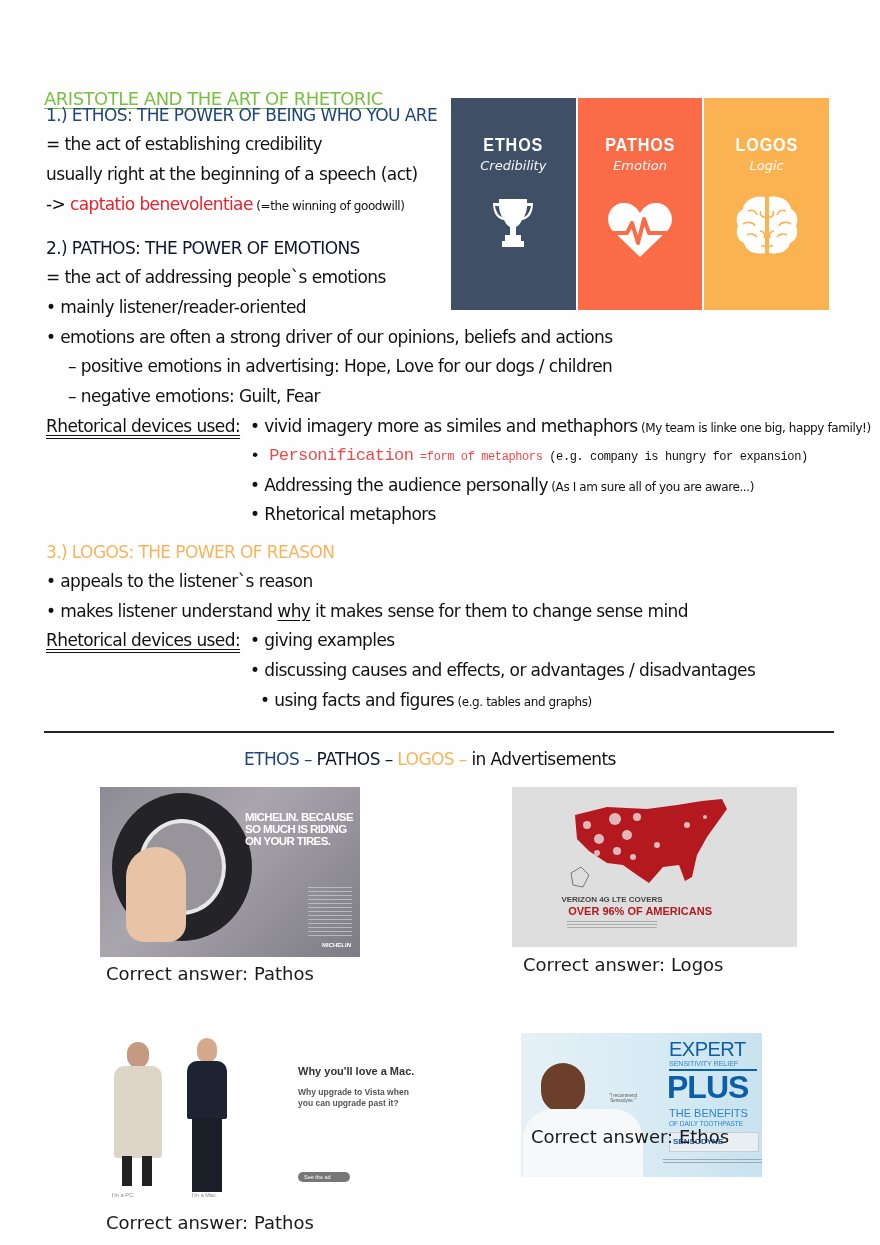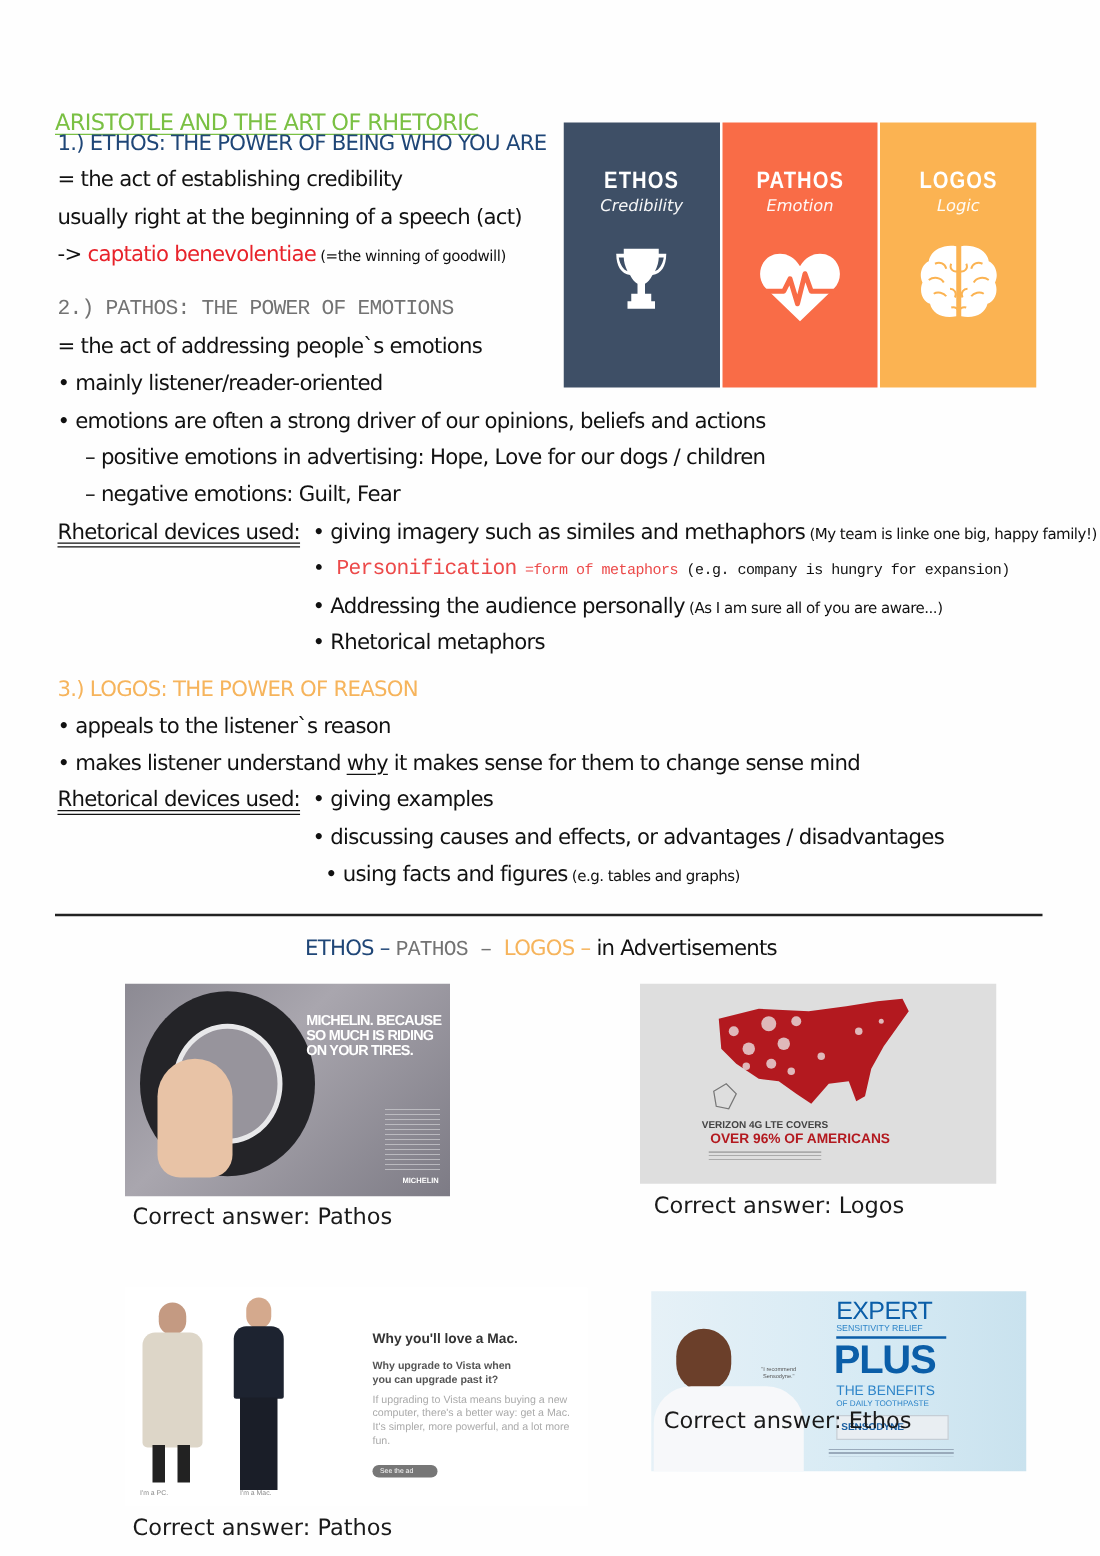--- a/index.html
+++ b/index.html
@@ -3,21 +3,21 @@
   <meta charset="utf-8">
   <style>
     * { box-sizing: border-box; margin: 0; padding: 0; }
     html, body { width: 880px; height: 1245px; background: #fefefe; overflow: hidden; }
     body { position: relative; font-family: "DejaVu Sans", sans-serif; color: #111; }
     .abs { position: absolute; }
     .hand { font-family: "DejaVu Sans", sans-serif; font-size: 17px; letter-spacing: -0.6px; line-height: 22px; white-space: nowrap; }
     .small { font-size: 12px; letter-spacing: -0.4px; }
     .title { color: #7ac043; font-size: 18px; text-decoration: underline; text-decoration-thickness: 1px; text-underline-offset: 3px; letter-spacing: -0.5px; }
     .h-ethos { color: #1f4677; font-size: 17px; }
-    .h-pathos { color: #737373; font-size: 17px; font-family: Liberation Mono, monospace; }
+    .h-pathos { color: #0f172a; font-size: 17px; }
     .h-logos { color: #f6b45c; font-size: 17px; }
     .red { color: #e8222a; }
     .pink { color: #ec4a4a; }
     .u { text-decoration: underline; text-underline-offset: 3px; }
     .u2 { text-decoration: underline; text-decoration-style: double; text-underline-offset: 3px; }
 
     
     .triad { position: absolute; left: 451px; top: 98px; width: 378px; height: 212px; display: flex; gap: 2px; background: #fff; }
     .col { flex: 1; display: flex; flex-direction: column; align-items: center; color: #fff; }
     .col .nm { margin-top: 36px; font-family: "Liberation Sans", sans-serif; font-weight: bold; font-size: 19px; letter-spacing: 1px; transform: scaleX(0.85); }
@@ -73,21 +73,21 @@
 
 <div class="abs hand h-pathos" style="left:46px;top:237px;">2.) PATHOS: THE POWER OF EMOTIONS</div>
 <div class="abs hand" style="left:46px;top:266px;">= the act of addressing people`s emotions</div>
 <div class="abs hand" style="left:46px;top:296px;">• mainly listener/reader-oriented</div>
 <div class="abs hand" style="left:46px;top:326px;">• emotions are often a strong driver of our opinions, beliefs and actions</div>
 <div class="abs hand" style="left:68px;top:355px;">– positive emotions in advertising: Hope, Love for our dogs / children</div>
 <div class="abs hand" style="left:68px;top:385px;">– negative emotions: Guilt, Fear</div>
 
 <div class="abs hand u2" style="left:46px;top:415px;">Rhetorical devices used:</div>
 <div class="abs hand" style="left:250px;top:415px;">
-  <span>• giving imagery such as similes and methaphors</span><span class="small"> (My team is linke one big, happy family!)</span>
+  <span>• vivid imagery more as similes and methaphors</span><span class="small"> (My team is linke one big, happy family!)</span>
 </div>
 <div class="abs hand" style="left:250px;top:445px;font-family:Liberation Mono, monospace;">
   <span>• </span><span class="pink">Personification</span><span class="small pink"> =form of metaphors</span><span class="small"> (e.g. company is hungry for expansion)</span>
 </div>
 <div class="abs hand" style="left:250px;top:474px;">
   <span>• Addressing the audience personally</span><span class="small"> (As I am sure all of you are aware...)</span>
 </div>
 <div class="abs hand" style="left:250px;top:503px;">• Rhetorical metaphors</div>
 
 <div class="abs hand h-logos" style="left:46px;top:541px;">3.) LOGOS: THE POWER OF REASON</div>
@@ -151,26 +151,25 @@
   </div>
   <div class="abs" style="left:84px;top:8px;width:46px;height:158px;">
     <div class="abs" style="left:13px;top:0;width:20px;height:25px;border-radius:10px;background:#d4a98d;"></div>
     <div class="abs" style="left:3px;top:23px;width:40px;height:58px;border-radius:10px 10px 2px 2px;background:#1d2330;"></div>
     <div class="abs" style="left:8px;top:80px;width:30px;height:74px;background:#1a1e28;"></div>
   </div>
   <div class="abs" style="left:12px;top:162px;font-family:'Liberation Sans',sans-serif;font-size:5.5px;color:#888;">I'm a PC.</div>
   <div class="abs" style="left:92px;top:162px;font-family:'Liberation Sans',sans-serif;font-size:5.5px;color:#888;">I'm a Mac.</div>
   <div class="abs" style="left:198px;top:35px;font-family:'Liberation Sans',sans-serif;font-weight:bold;font-size:11px;color:#333;">Why you'll love a Mac.</div>
   <div class="abs" style="left:198px;top:57px;width:120px;font-family:'Liberation Sans',sans-serif;font-weight:bold;font-size:8.5px;line-height:11px;color:#555;">Why upgrade to Vista when you can upgrade past it?</div>
-  <div class="abs" style="left:198px;top:84px;width:168px;font-family:'Liberation Sans',sans-serif;font-size:8.5px;line-height:11px;color:#aaa;">If upgrading to Vista means buying a new computer, there's a better way: get a Mac. It's simpler, more powerful, and a lot more fun.</div>
   <div class="abs" style="left:198px;top:142px;width:52px;height:10px;border-radius:5px;background:#777;color:#fff;font-family:'Liberation Sans',sans-serif;font-size:5.5px;line-height:10px;padding-left:6px;">See the ad</div>
 </div>
 <div class="caption" style="left:106px;top:1212px;">Correct answer:  Pathos</div>
 
-<div class="ad" style="left:521px;top:1033px;width:300px;height:144px;background:linear-gradient(90deg,#e6f1f7,#d6eaf4 60%,#c9e2ee);">
+<div class="ad" style="left:521px;top:1033px;width:241px;height:144px;background:linear-gradient(90deg,#e6f1f7,#d6eaf4 60%,#c9e2ee);">
   <div class="abs" style="left:20px;top:30px;width:44px;height:50px;border-radius:22px;background:#6b3f2a;"></div>
   <div class="abs" style="left:2px;top:76px;width:120px;height:70px;border-radius:30px 30px 0 0;background:#f7f8fa;"></div>
   <div class="abs" style="left:82px;top:60px;width:40px;font-family:'Liberation Sans',sans-serif;font-size:4.5px;color:#555;text-align:center;">"I recommend Sensodyne."</div>
   <div class="abs" style="left:148px;top:6px;font-family:'Liberation Sans',sans-serif;font-size:20px;color:#0b5ea8;letter-spacing:-0.5px;line-height:20px;">EXPERT</div>
   <div class="abs" style="left:148px;top:27px;font-family:'Liberation Sans',sans-serif;font-size:7px;color:#2d84c8;">SENSITIVITY RELIEF</div>
   <div class="abs" style="left:148px;top:36px;width:88px;height:2px;background:#0b5ea8;"></div>
   <div class="abs" style="left:146px;top:38px;font-family:'Liberation Sans',sans-serif;font-weight:bold;font-size:32px;line-height:32px;color:#0b5ea8;letter-spacing:-1px;">PLUS</div>
   <div class="abs" style="left:148px;top:74px;font-family:'Liberation Sans',sans-serif;font-size:11px;color:#2d84c8;">THE BENEFITS</div>
   <div class="abs" style="left:148px;top:87px;font-family:'Liberation Sans',sans-serif;font-size:6.5px;color:#2d84c8;">OF DAILY TOOTHPASTE</div>
   <div class="abs" style="left:148px;top:99px;width:90px;height:20px;background:#e9eef2;border:1px solid #c5ced6;font-family:'Liberation Sans',sans-serif;font-weight:bold;font-size:8px;color:#1c5fa0;line-height:18px;padding-left:3px;">SENSODYNE</div>

